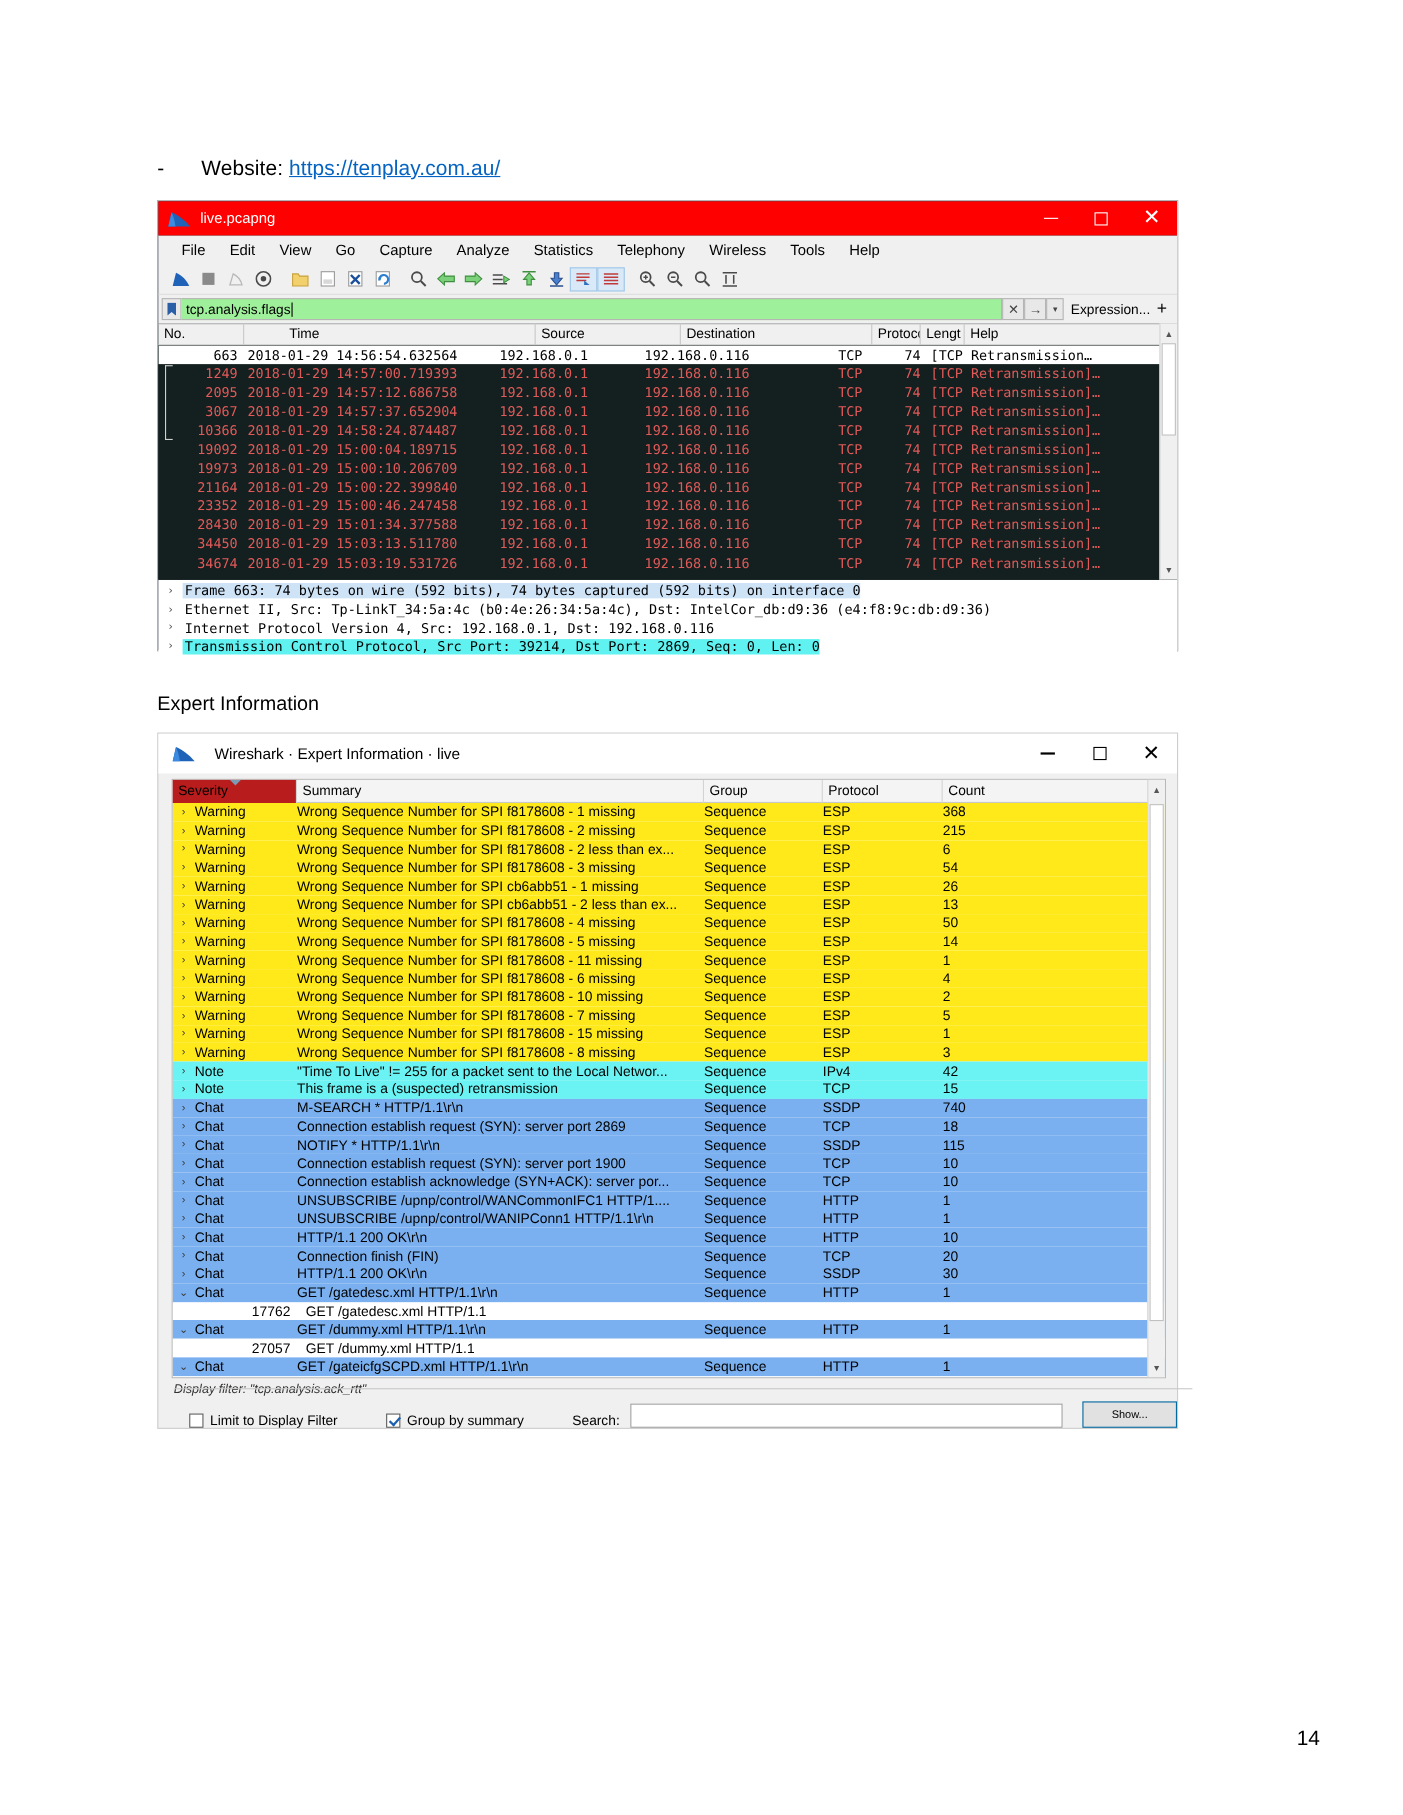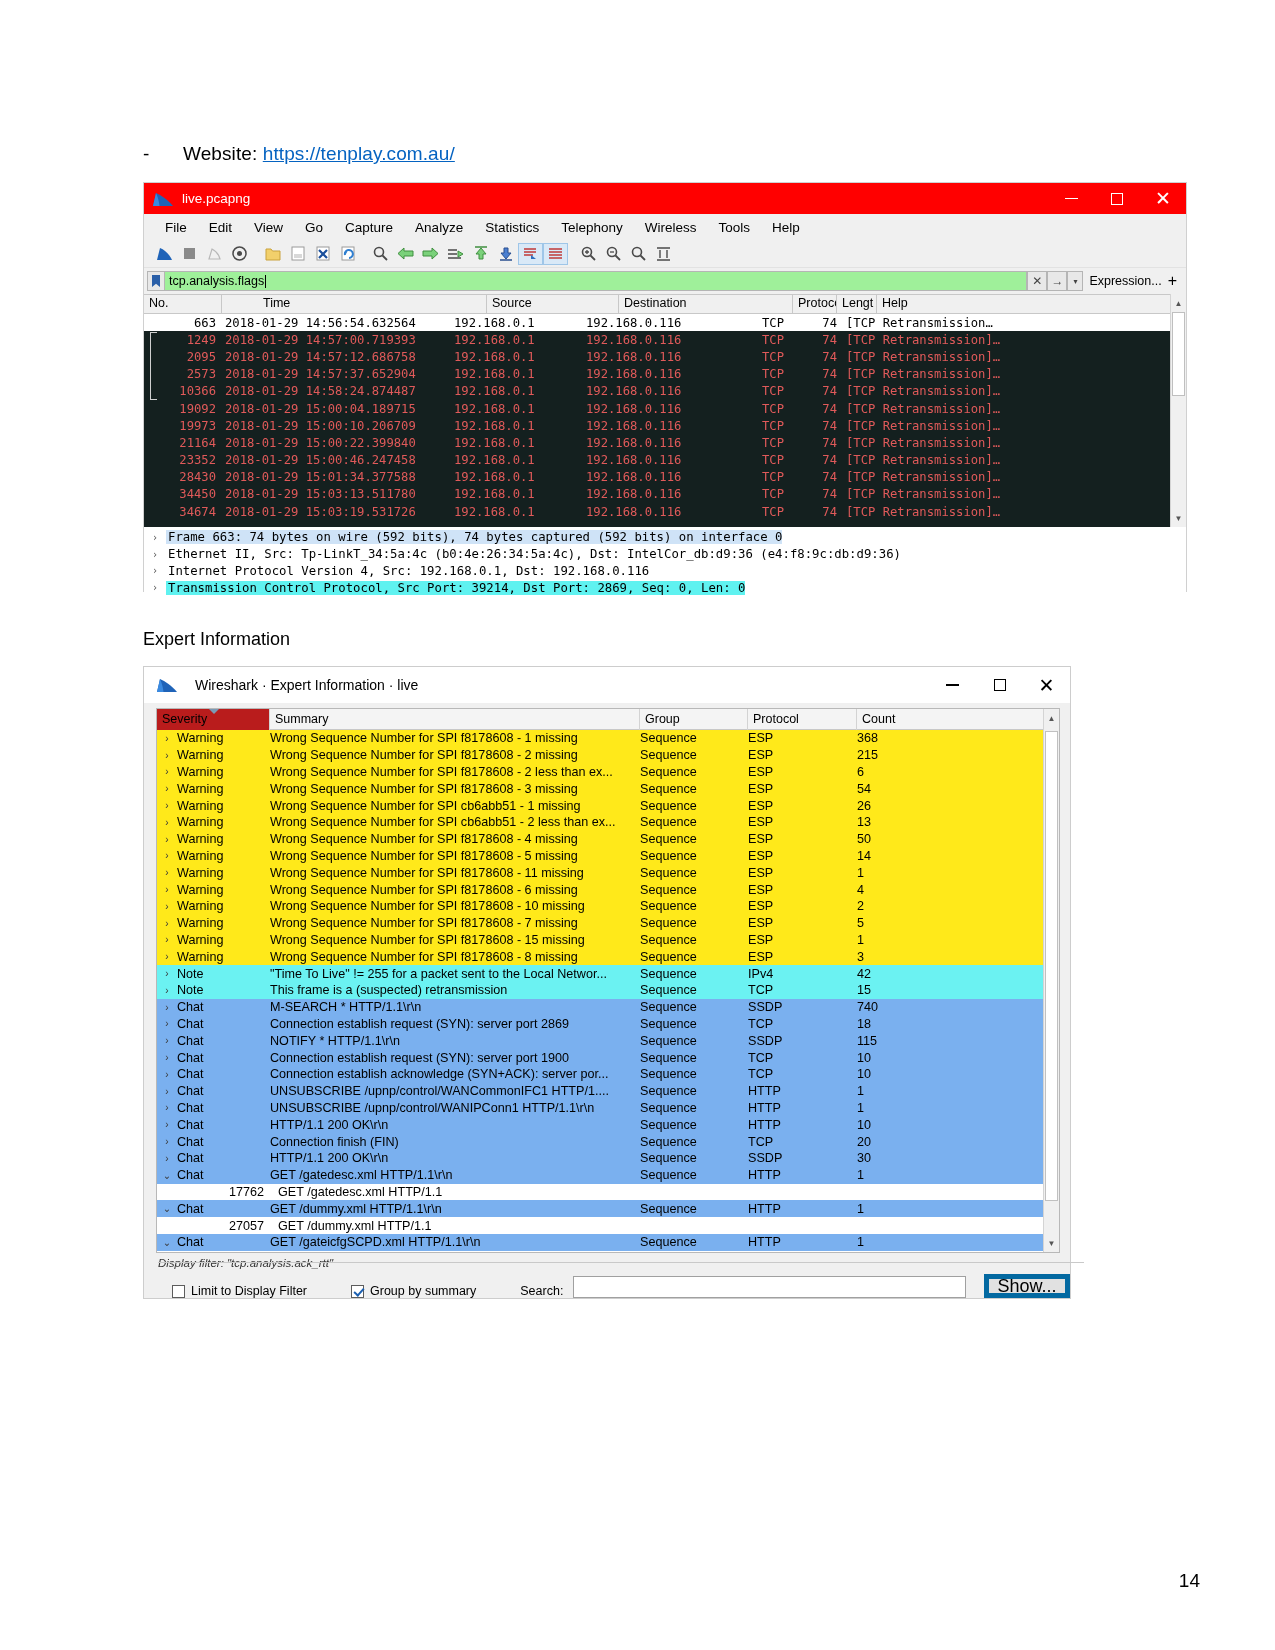--- a/index.html
+++ b/index.html
@@ -42,21 +42,21 @@
     bottom: 58px;
     font-size: 19px;
     color: #000;
   }
 
   
   .ws-window {
     position: absolute;
     left: 143px;
     top: 182px;
-    width: 1044px;
+    width: 928px;
     height: 410px;
     background: #0f172a;
     border: 1px solid #d0d0d0;
   }
   .ws-titlebar {
     height: 31px;
     background: #ff0000;
     display: flex;
     align-items: center;
     padding-left: 8px;
@@ -405,22 +405,22 @@
   .search-label { font-size: 12.5px; margin-left: 44px; margin-right: 10px; }
   .search-box {
     width: 393px; height: 22px;
     background: #fff;
     border: 1px solid #a0a0a0;
   }
   .show-btn {
     margin-left: auto;
     width: 86px; height: 24px;
     background: #e1e1e1;
-    border: 5px solid #0369a1;
-    font-size: 18px;
+    border: 1px solid #0369a1;
+    font-size: 10px;
     display: flex; align-items: center; justify-content: center;
     color: #000;
   }
 </style>
 </head>
 <body>
 
 <div class="doc-line">
   <span class="doc-dash">-</span><span>Website:</span>
   <a class="doc-link" href="#">https://tenplay.com.au/</a>
@@ -633,21 +633,21 @@
         <div class="pkt-row">
           <span class="f-no">2095</span>
           <span class="f-time">2018-01-29 14:57:12.686758</span>
           <span class="f-src">192.168.0.1</span>
           <span class="f-dst">192.168.0.116</span>
           <span class="f-proto">TCP</span>
           <span class="f-len">74</span>
           <span class="f-info">[TCP Retransmission]…</span>
         </div>
         <div class="pkt-row">
-          <span class="f-no">2573</span>
+          <span class="f-no">3067</span>
           <span class="f-time">2018-01-29 14:57:37.652904</span>
           <span class="f-src">192.168.0.1</span>
           <span class="f-dst">192.168.0.116</span>
           <span class="f-proto">TCP</span>
           <span class="f-len">74</span>
           <span class="f-info">[TCP Retransmission]…</span>
         </div>
         <div class="pkt-row">
           <span class="f-no">10366</span>
           <span class="f-time">2018-01-29 14:58:24.874487</span>

